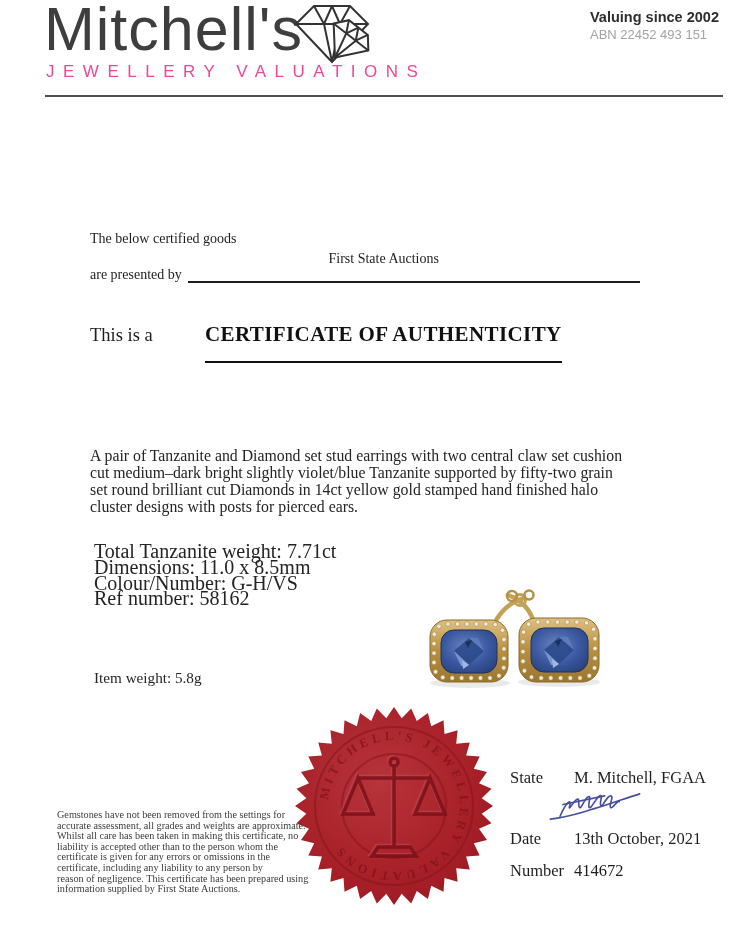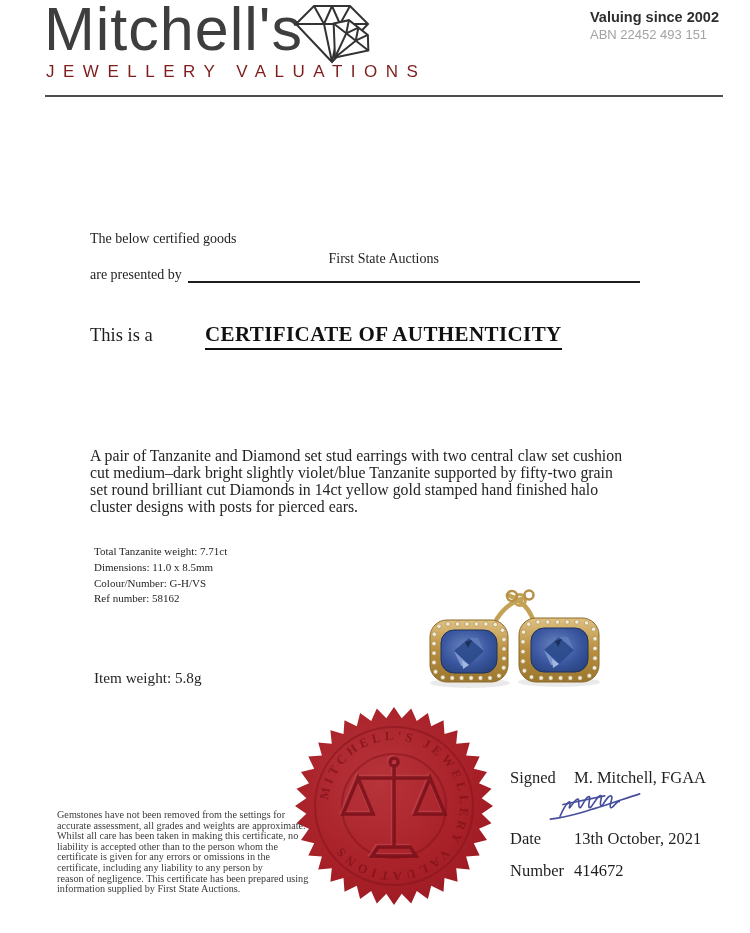--- a/index.html
+++ b/index.html
@@ -11,46 +11,46 @@
   
   .brand{
     position:absolute;left:44px;top:-6px;
     font-family:"Liberation Sans",sans-serif;font-weight:300;
     font-size:61px;color:#3e3e3e;letter-spacing:1px;
   }
   .logo-diamonds{position:absolute;left:288px;top:2px;}
   .subbrand{
     position:absolute;left:46px;top:62px;
     font-family:"Liberation Sans",sans-serif;font-size:17px;
-    color:#7f1d1d;letter-spacing:8.5px;font-weight:400;
+    color:#ec4899;letter-spacing:8.5px;font-weight:400;
   }
   .header-rule{position:absolute;left:45px;top:95px;width:678px;height:2px;background:#4d4d4d;}
   .hdr-right{position:absolute;left:590px;top:9px;font-family:"Liberation Sans",sans-serif;}
   .hdr-since{font-size:14.5px;font-weight:bold;color:#2e2e2e;}
   .hdr-abn{font-size:13px;color:#a3a3a3;margin-top:2px;}
   
   .presented{position:absolute;left:90px;top:231px;font-size:14px;color:#1e1e1e;}
   .presented-row{display:flex;align-items:flex-end;margin-top:4px;}
   .presented-prefix{white-space:nowrap;padding-right:6px;}
   .presenter-line{
     width:392px;border-bottom:2px solid #1d1d1d;
     text-align:center;padding-bottom:14px;padding-right:60px;
   }
   
   .title-row{position:absolute;left:90px;top:322px;font-size:18.5px;color:#1e1e1e;}
   .title-lead{position:absolute;left:0;top:3px;white-space:nowrap;}
   .title-main{
     position:absolute;left:115px;top:0;white-space:nowrap;
     font-size:21px;font-weight:bold;letter-spacing:.4px;
-    border-bottom:2.5px solid #111;padding-bottom:1px;color:#111;
+    border-bottom:2.5px solid #111;padding-bottom:14px;color:#111;
   }
   
   .description{position:absolute;left:90px;top:447px;font-size:15.8px;line-height:17px;color:#242424;}
   
-  .specs{position:absolute;left:94px;top:544px;font-size:11px;line-height:15.8px;color:#242424;}
+  .specs{position:absolute;left:94px;top:544px;font-size:20px;line-height:15.8px;color:#242424;}
   .item-weight{position:absolute;left:94px;top:669px;font-size:15.2px;color:#242424;}
   
   .photo{position:absolute;left:402px;top:580px;width:210px;height:118px;}
   .halo-dot{fill:#f3ecd8;stroke:#9d8348;stroke-width:.55;}
   
   .seal{position:absolute;left:294px;top:706px;width:200px;height:200px;}
   .seal-ring-text{
     font-family:"Liberation Serif",serif;font-size:12.5px;font-weight:bold;
     letter-spacing:4px;fill:#7e1019;opacity:.72;
   }
@@ -262,21 +262,21 @@
     <div>Whilst all care has been taken in making this certificate, no</div>
     <div>liability is accepted other than to the person whom the</div>
     <div>certificate is given for any errors or omissions in the</div>
     <div>certificate, including any liability to any person by</div>
     <div>reason of negligence. This certificate has been prepared using</div>
     <div>information supplied by First State Auctions.</div>
   </div>
 
   <div class="signoff">
     <div class="sig-row">
-      <span class="sig-label">Signed</span>
+      <span class="sig-label">State</span>
       <span class="sig-value">M. Mitchell, FGAA</span>
     </div>
     <svg class="signature" viewBox="0 0 100 34">
       <g fill="none" stroke="#474f9d" stroke-width="1.7" stroke-linecap="round">
         <path d="M4,30 C30,27 62,15 96,4"></path>
         <path d="M14,27 C20,13 26,8 24,16 C22,23 27,13 31,10 C35,7 32,16 34,18 C36,20 39,9 43,7 C47,5 42,16 44,18 C46,20 51,8 55,6 C59,4 54,14 56,16 C58,18 62,6 66,6 C70,6 64,16 66,18 C68,20 73,10 75,12"></path>
         <path d="M17,15 L60,6"></path>
       </g>
     </svg>
     <div class="sig-row sig-date">

